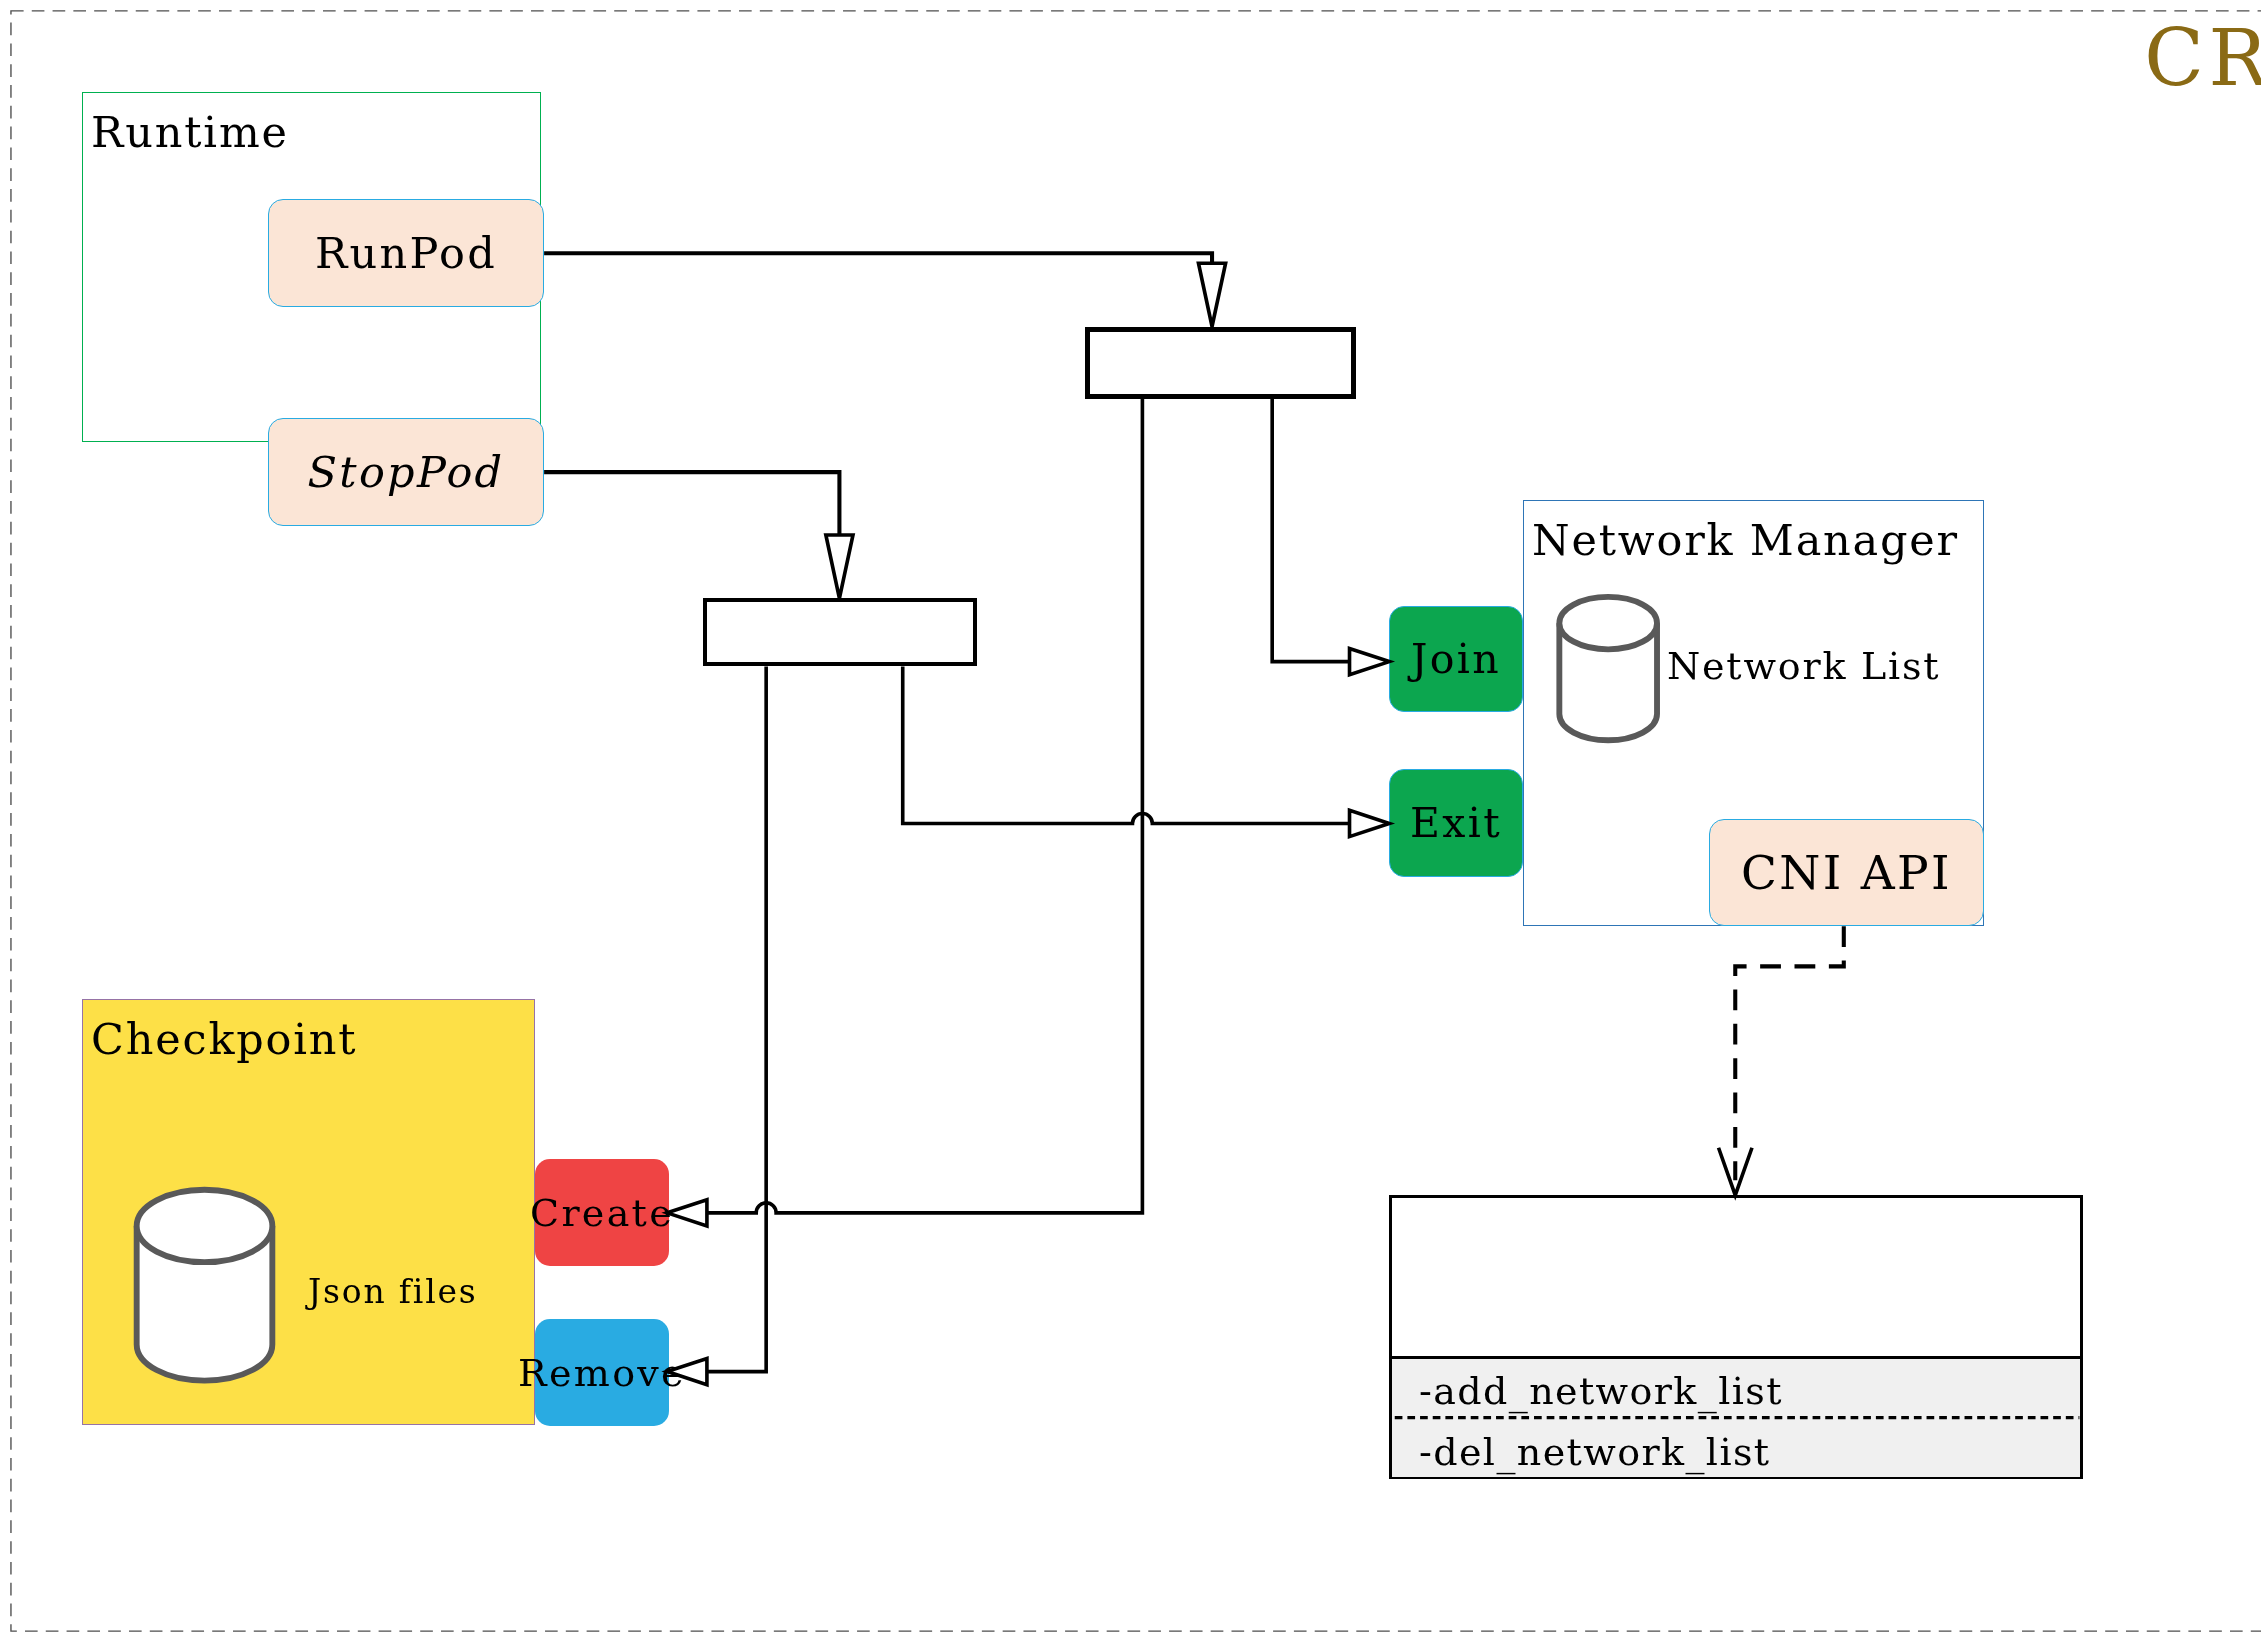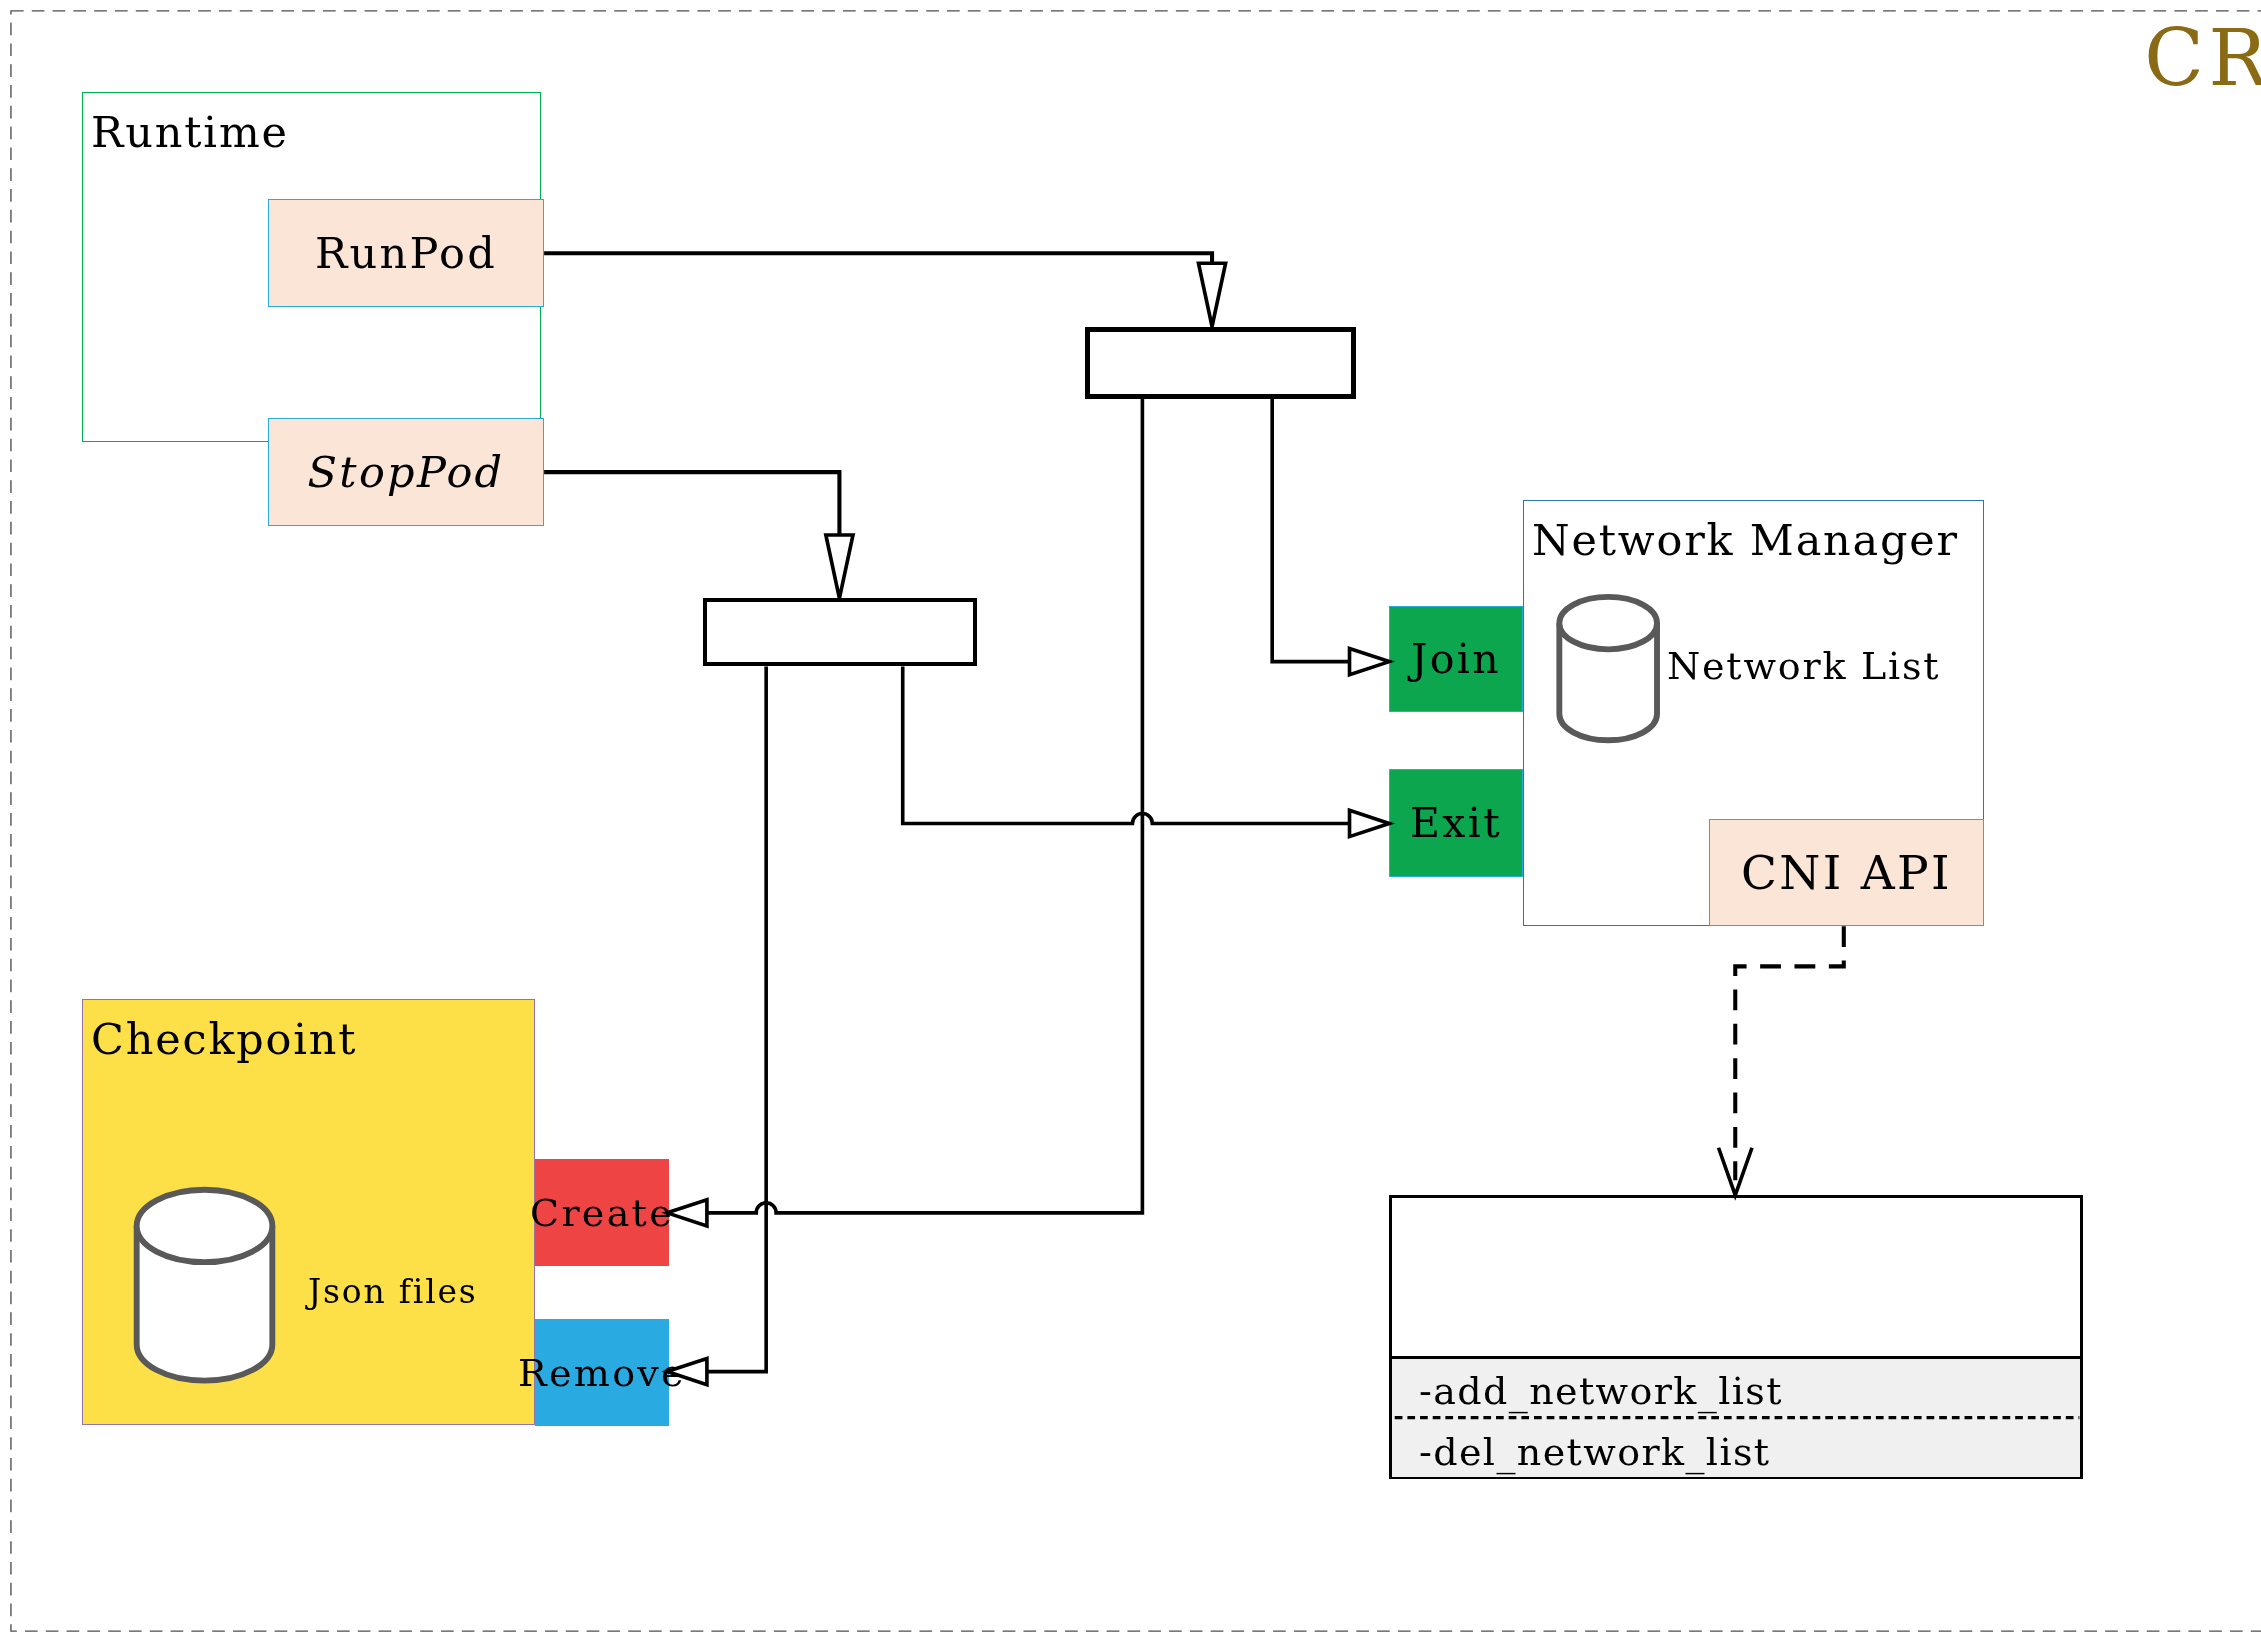--- a/index.html
+++ b/index.html
@@ -8,21 +8,21 @@
   .abs{position:absolute;box-sizing:border-box;}
   
   #wire{position:absolute;left:0;top:0;z-index:5;pointer-events:none;}
   .cri{right:28px;top:12.7px;font-size:78px;letter-spacing:4.5px;color:#8a6a15;z-index:6;}
   
   .runtime-box{left:82px;top:92px;width:459px;height:350px;border:1.4px solid #00b050;background:#fff;z-index:1;}
   .checkpoint-box{left:82px;top:999px;width:453px;height:426px;border:0.9px solid #9673a6;background:#fde047;z-index:1;}
   .nm-box{left:1523px;top:500px;width:461px;height:426px;border:1.4px solid #2e75b6;background:#fff;z-index:1;}
   .box-title{font-size:43px;letter-spacing:1.8px;padding:13.6px 0 0 8.1px;white-space:nowrap;}
   
-  .node{display:flex;align-items:center;justify-content:center;font-size:43px;letter-spacing:2.3px;z-index:2;}
+  .node{display:flex;align-items:center;justify-content:center;font-size:43px;letter-spacing:2.3px;z-index:2;border-radius:15px;}
   .runpod{left:268px;top:199px;width:276px;height:108px;background:#fbe5d6;border:1.4px solid #29abe2;}
   .stoppod{left:268px;top:418px;width:276px;height:108px;background:#fbe5d6;border:1.4px solid #29abe2;font-style:italic;}
   .join{left:1389px;top:606px;width:134px;height:106px;background:#0ca64f;border:1.4px solid #29abe2;font-size:41px;}
   .exit{left:1389px;top:769px;width:134px;height:108px;background:#0ca64f;border:1.4px solid #29abe2;font-size:41px;}
   .cni{left:1709px;top:819px;width:275px;height:107px;background:#fbe5d6;border:1.4px solid #29abe2;font-size:47px;z-index:3;}
   .create{left:535px;top:1159px;width:134px;height:107px;background:#ef4444;font-size:38px;}
   .remove{left:535px;top:1319px;width:134px;height:107px;background:#29abe2;font-size:38px;}
   .jbox1{left:1085px;top:327px;width:271px;height:72px;background:#fff;border:5px solid #000;z-index:2;}
   .jbox2{left:703px;top:598px;width:274px;height:68px;background:#fff;border:4.5px solid #000;z-index:2;}
   

